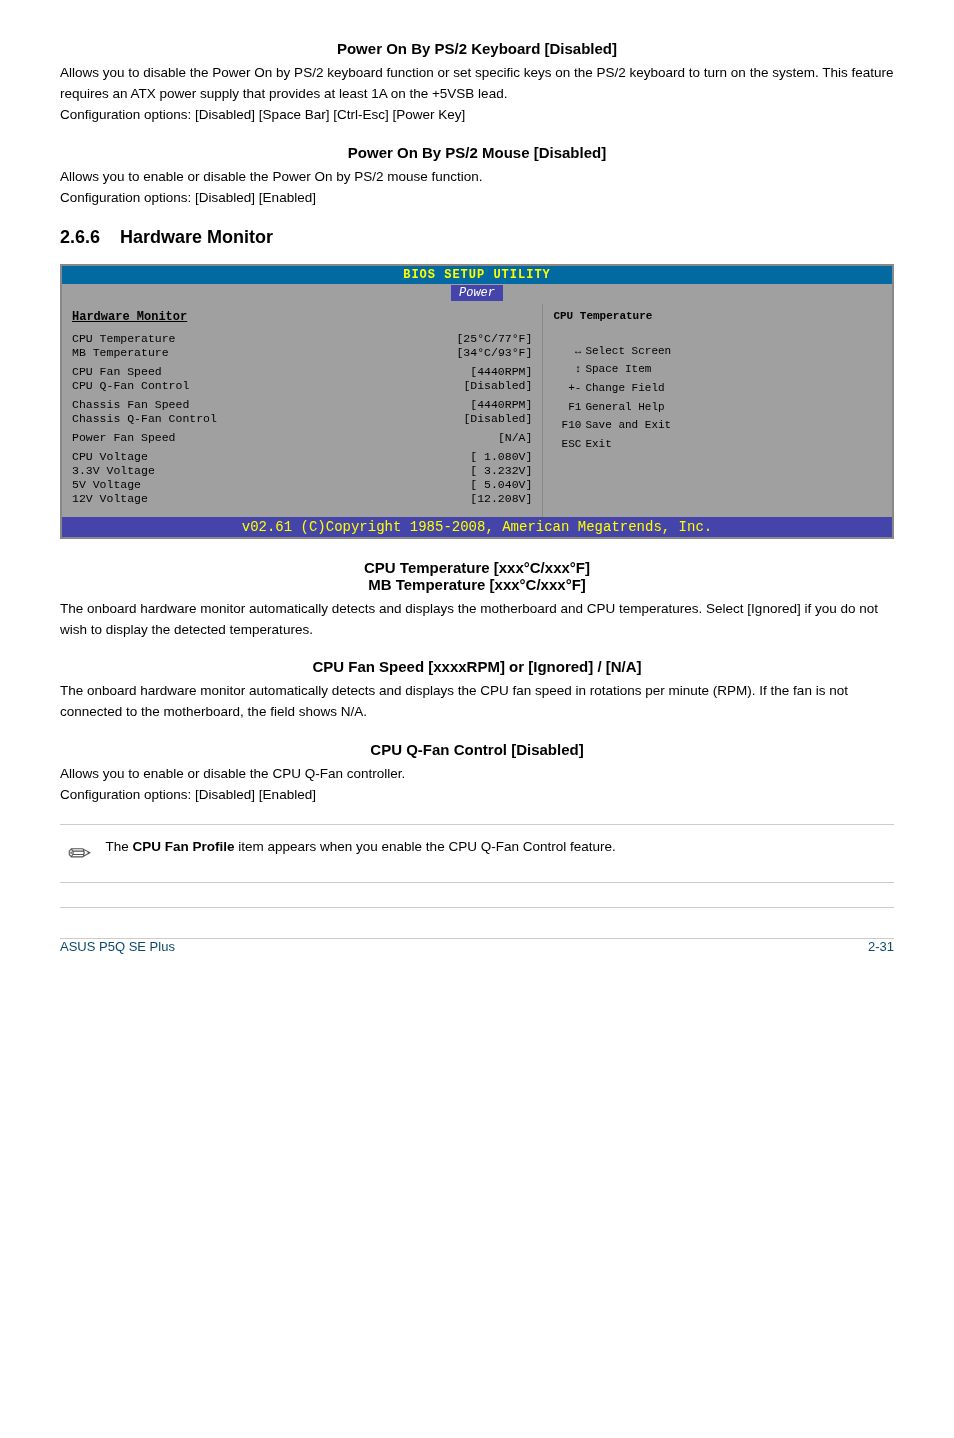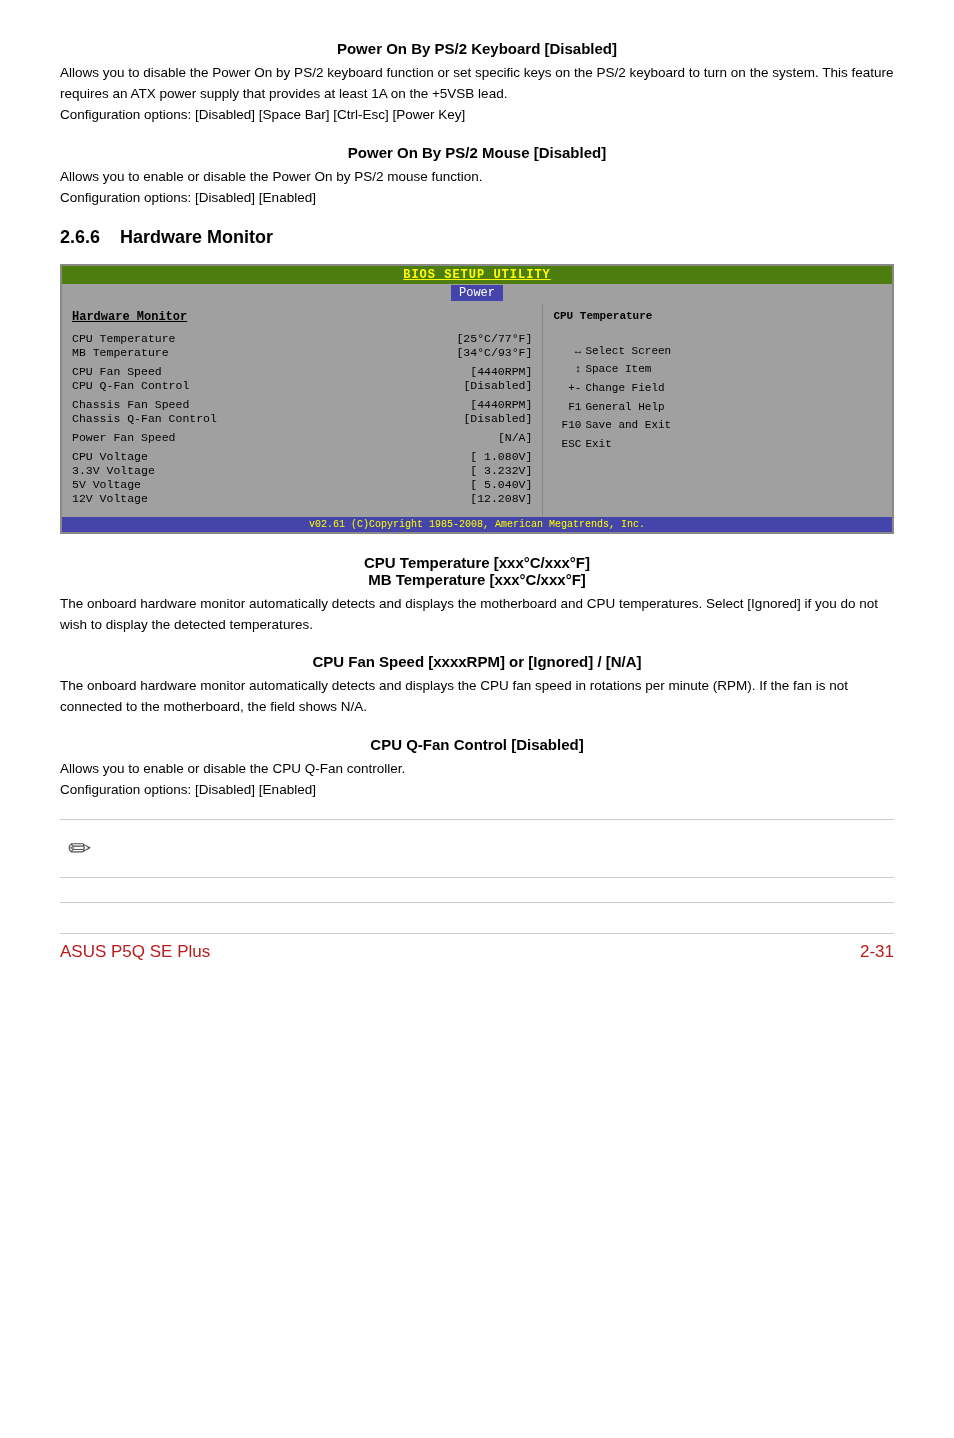--- a/index.html
+++ b/index.html
@@ -38,34 +38,34 @@
       background: #a0a0a0;
       border: 2px solid #888;
       font-family: 'Courier New', Courier, monospace;
       font-size: 12px;
       color: #000;
       margin-bottom: 20px;
       overflow: hidden;
     }
 
     .bios-header {
-      background: #4d7c0f;
+      background: #0369a1;
       color: #ffff00;
       text-align: center;
       padding: 2px 0;
       font-weight: bold;
       font-size: 12px;
       letter-spacing: 1px;
-      text-decoration: underline;
     }
 
     .bios-nav-bar {
       background: #a0a0a0;
       text-align: center;
       padding: 1px 0 3px 0;
+      font-style: italic;
     }
 
     .bios-nav-item {
       display: inline-block;
       background: #a0a0a0;
       color: #000;
       padding: 1px 8px;
       font-size: 12px;
     }
 
@@ -138,36 +138,35 @@
     .bios-legend-key {
       min-width: 28px;
       text-align: right;
     }
 
     .bios-footer {
       background: #4444aa;
       color: #ffff00;
       text-align: center;
       padding: 2px 0;
-      font-size: 10px;
+      font-size: 14px;
     }
 
     hr.section-divider {
       border: none;
       border-top: 1px solid #ccc;
       margin: 24px 0;
     }
 
     .footer-bar {
       display: flex;
       justify-content: space-between;
-      font-size: 17px;
-      color: #b91c1c;
+      font-size: 13px;
+      color: #0c4a6e;
       margin-top: 30px;
-      padding-top: 8px;
       border-top: 1px solid #ccc;
     }
 
     .note-box {
       display: flex;
       align-items: flex-start;
       gap: 14px;
       border-top: 1px solid #ccc;
       border-bottom: 1px solid #ccc;
       padding: 12px 8px;
@@ -330,20 +329,23 @@
 <div>
   <div class="section-title">CPU Q-Fan Control [Disabled]</div>
   <div class="section-body">
     Allows you to enable or disable the CPU Q-Fan controller.<br>
     Configuration options: [Disabled] [Enabled]
   </div>
 </div>
 
 <div class="note-box">
   <div class="note-icon">✏</div>
+  <div class="note-text">
+    The <strong>CPU Fan Profile</strong> item appears when you enable the CPU Q-Fan Control feature.
+  </div>
 </div>
 
 <hr class="section-divider">
 
 <div class="footer-bar">
   <span>ASUS P5Q SE Plus</span>
   <span>2-31</span>
 </div>
 
 </body></html>

